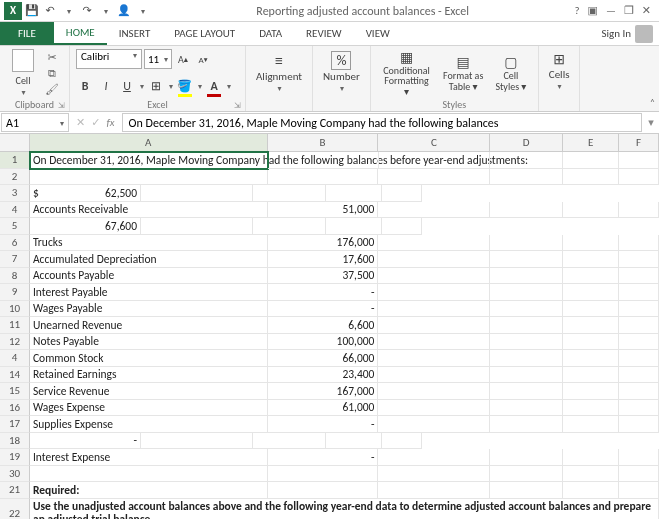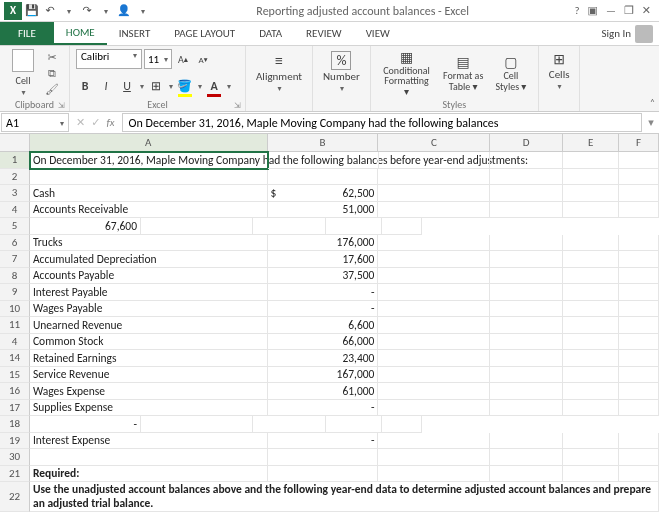--- a/index.html
+++ b/index.html
@@ -240,21 +240,20 @@
         <div class="cell" style="width:238px"></div>
         <div class="cell" style="width:111px"></div>
         <div class="cell" style="width:112px"></div>
         <div class="cell" style="width:73px"></div>
         <div class="cell" style="width:56px"></div>
         <div class="cell" style="width:40px"></div>
       </div>
 
     <div class="row">
         <div class="rowh">3</div>
-        <div class="cell" style="width:238px">Cash</div>
         <div class="cell" style="width:111px;justify-content:space-between">
           <span>$</span>
           <span>62,500</span>
         </div>
         <div class="cell" style="width:112px"></div>
         <div class="cell" style="width:73px"></div>
         <div class="cell" style="width:56px"></div>
         <div class="cell" style="width:40px"></div>
       </div>
 
@@ -330,20 +329,29 @@
     <div class="row">
         <div class="rowh">11</div>
         <div class="cell" style="width:238px">Unearned Revenue</div>
         <div class="cell right" style="width:111px">6,600</div>
         <div class="cell" style="width:112px"></div>
         <div class="cell" style="width:73px"></div>
         <div class="cell" style="width:56px"></div>
         <div class="cell" style="width:40px"></div>
       </div>
 
+    <div class="row">
+        <div class="rowh">12</div>
+        <div class="cell" style="width:238px">Notes Payable</div>
+        <div class="cell right" style="width:111px">100,000</div>
+        <div class="cell" style="width:112px"></div>
+        <div class="cell" style="width:73px"></div>
+        <div class="cell" style="width:56px"></div>
+        <div class="cell" style="width:40px"></div>
+      </div>
 
     <div class="row">
         <div class="rowh">4</div>
         <div class="cell" style="width:238px">Common Stock</div>
         <div class="cell right" style="width:111px">66,000</div>
         <div class="cell" style="width:112px"></div>
         <div class="cell" style="width:73px"></div>
         <div class="cell" style="width:56px"></div>
         <div class="cell" style="width:40px"></div>
       </div>

